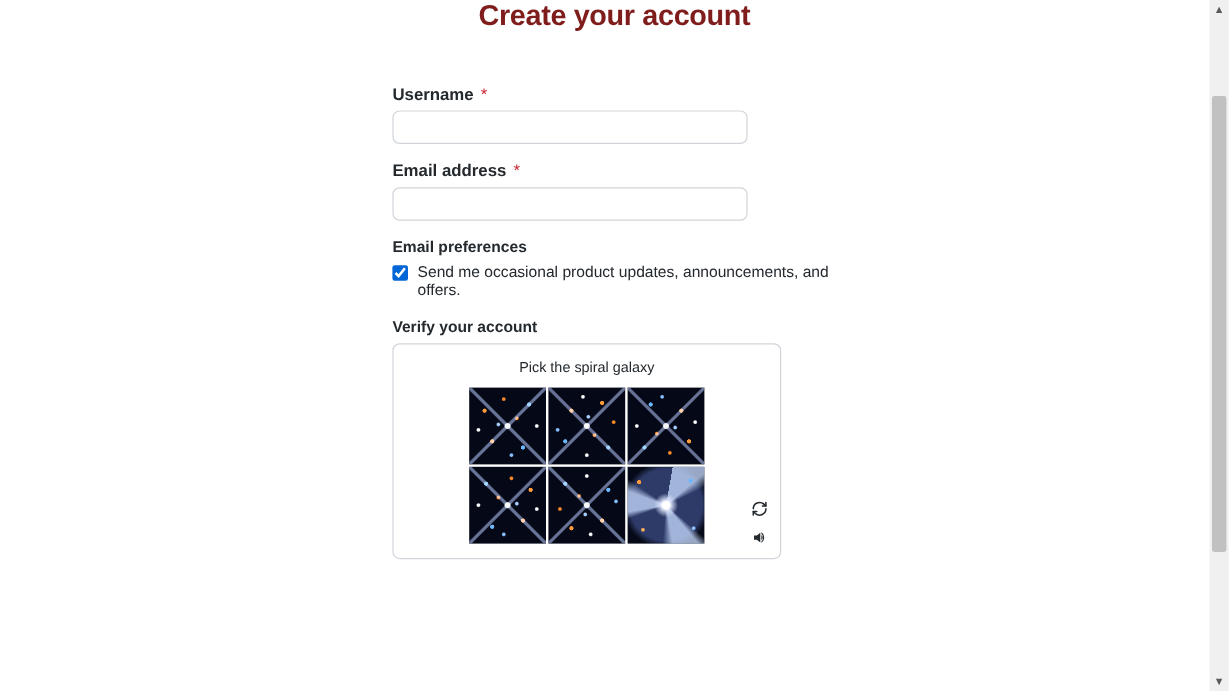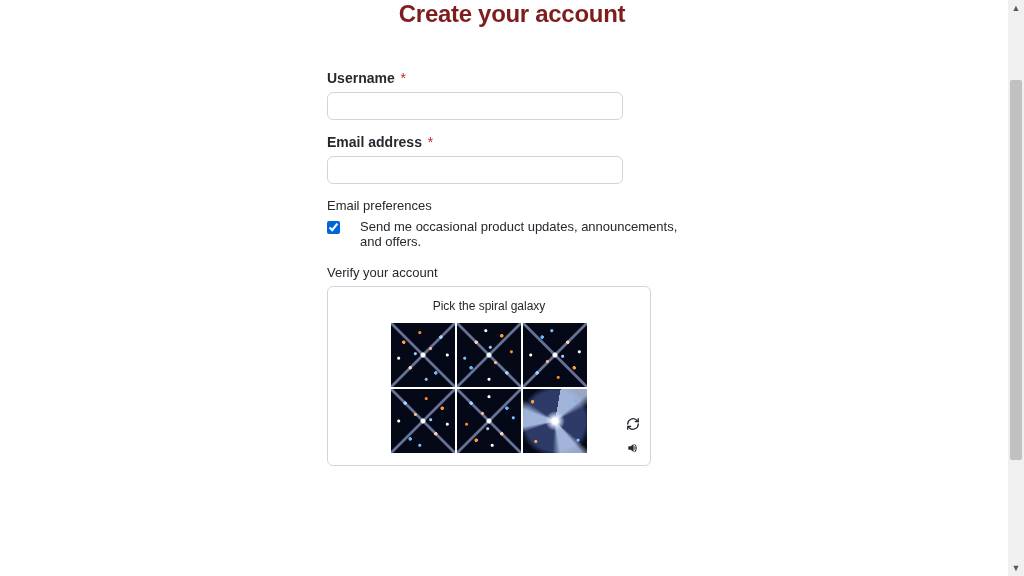--- a/index.html
+++ b/index.html
@@ -48,28 +48,28 @@
   }
   .hint {
     font-size: 11px;
     color: #586069;
     margin-top: 6px;
     line-height: 1.4;
   }
   .hint a { color: #0366d6; text-decoration: none; }
   .section-label {
     font-size: 13px;
-    font-weight: 400;
+    font-weight: 700;
     margin-bottom: 6px;
     display: block;
   }
   .checkbox-row {
     display: flex;
     align-items: flex-start;
-    gap: 20px;
+    gap: 8px;
     margin-bottom: 16px;
     font-size: 13px;
     color: #24292e;
   }
   .checkbox-row input[type=checkbox] {
     width: 13px;
     height: 13px;
     accent-color: #0366d6;
     margin-top: 2px;
   }

